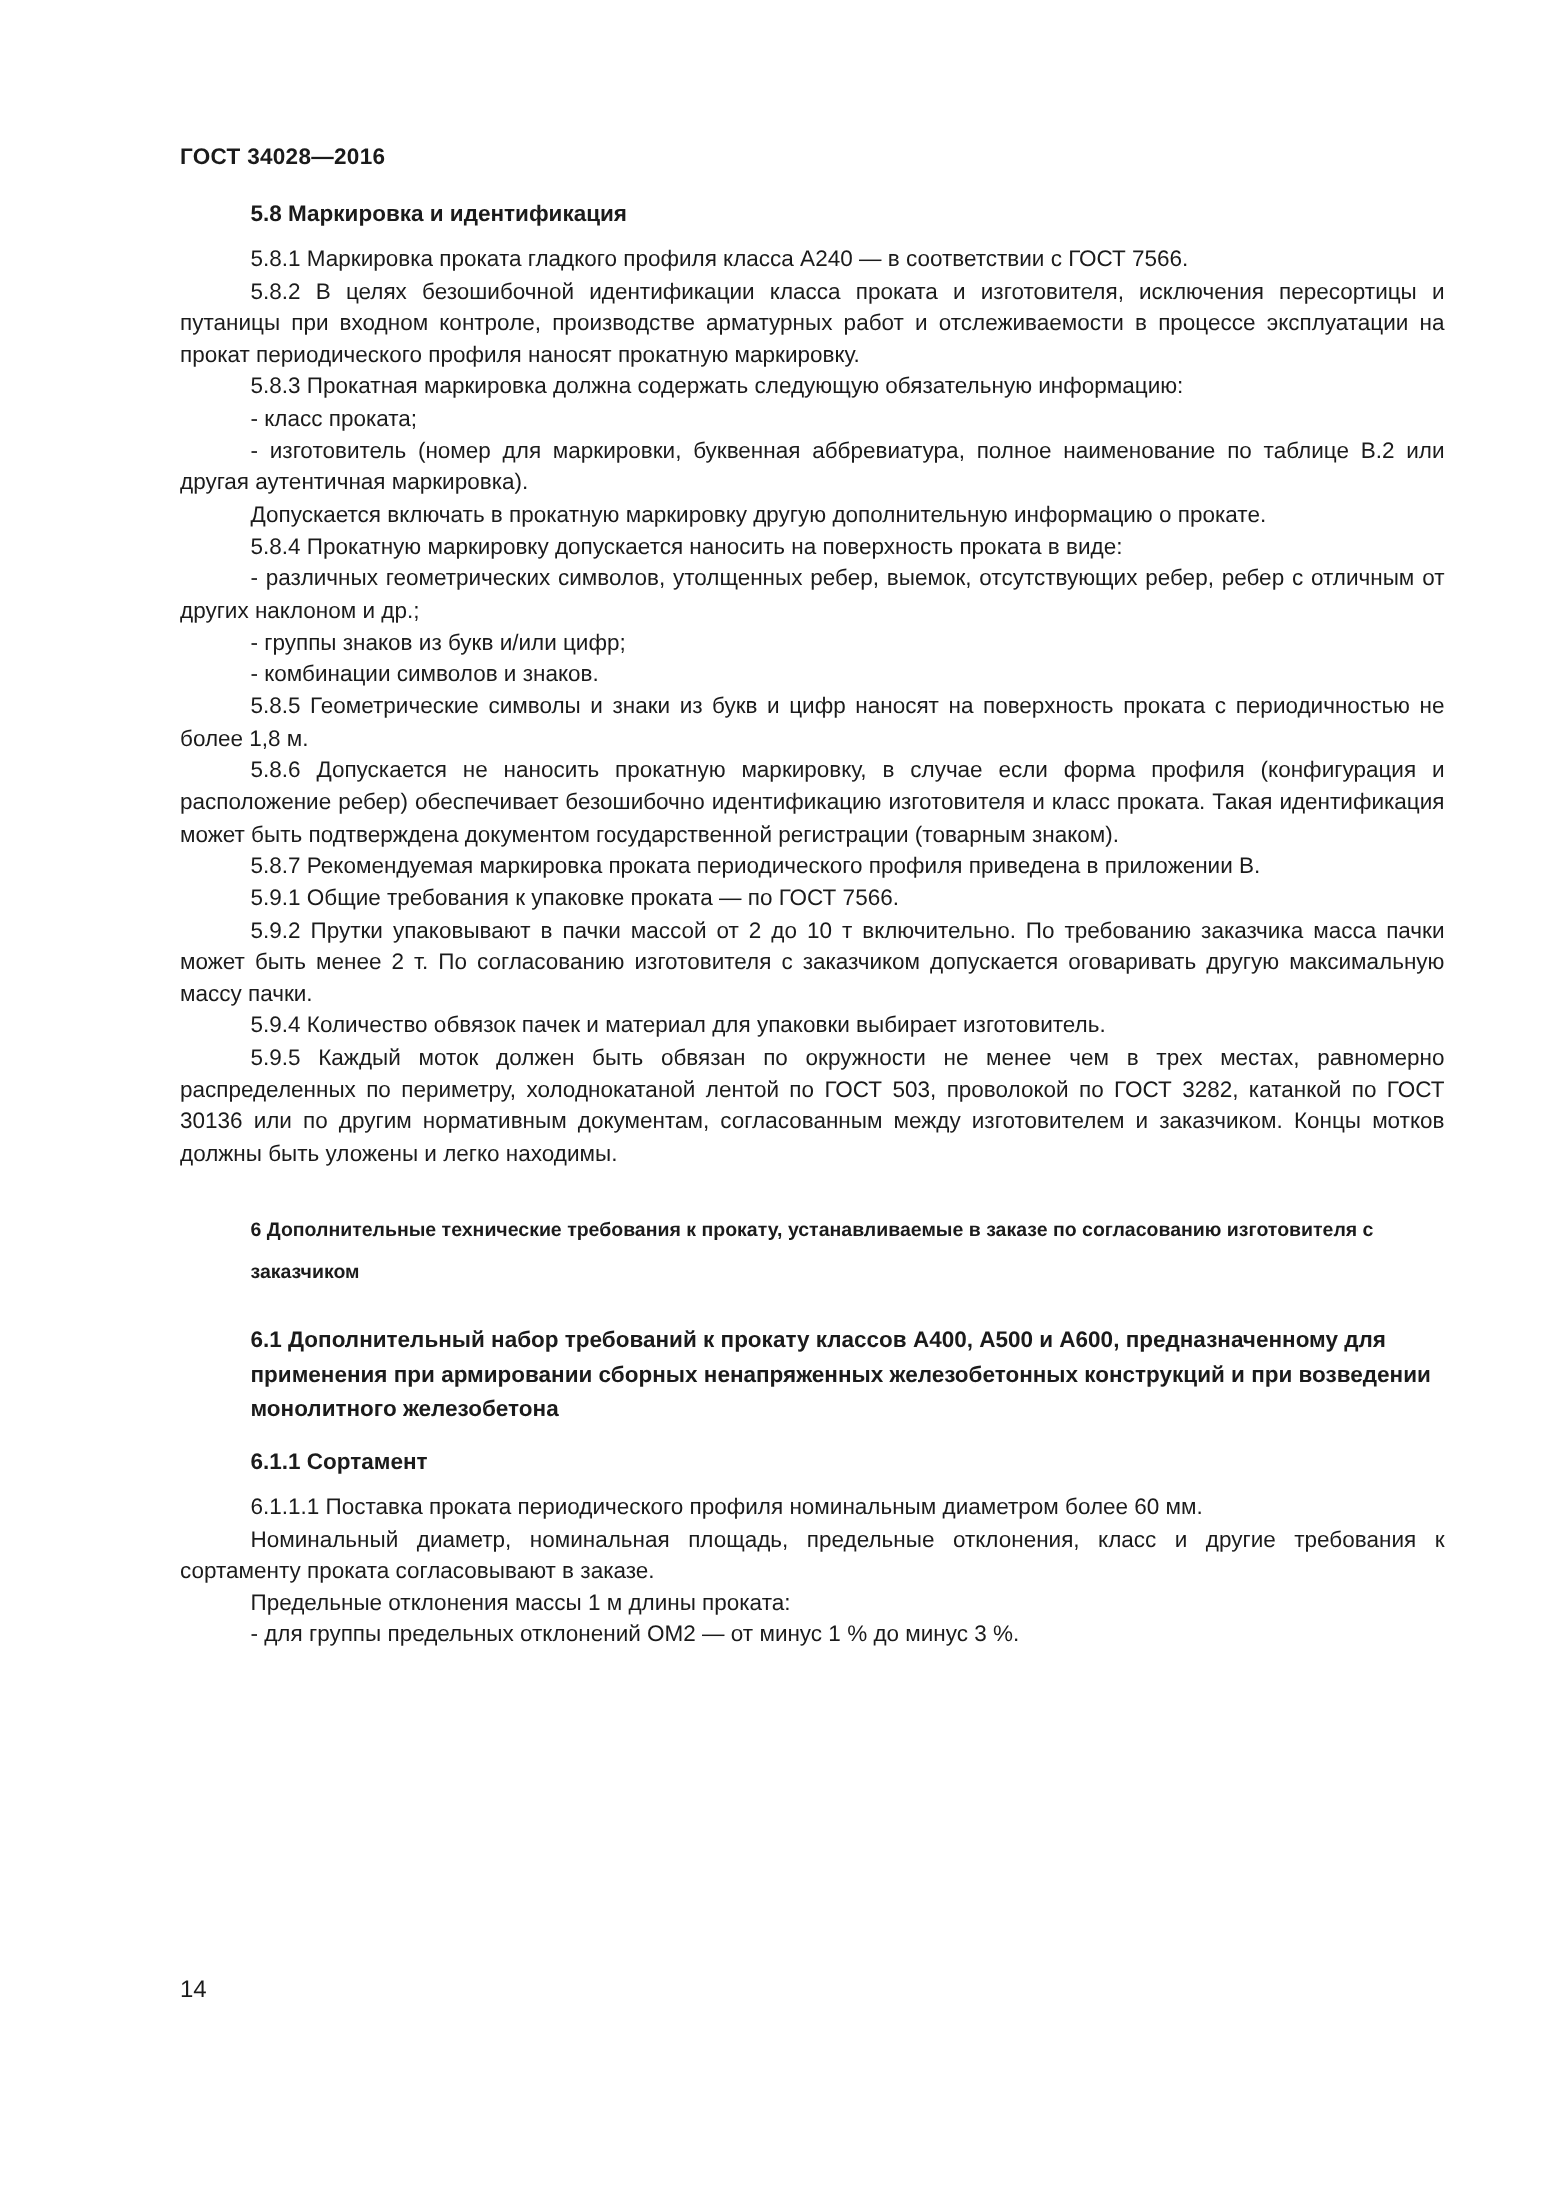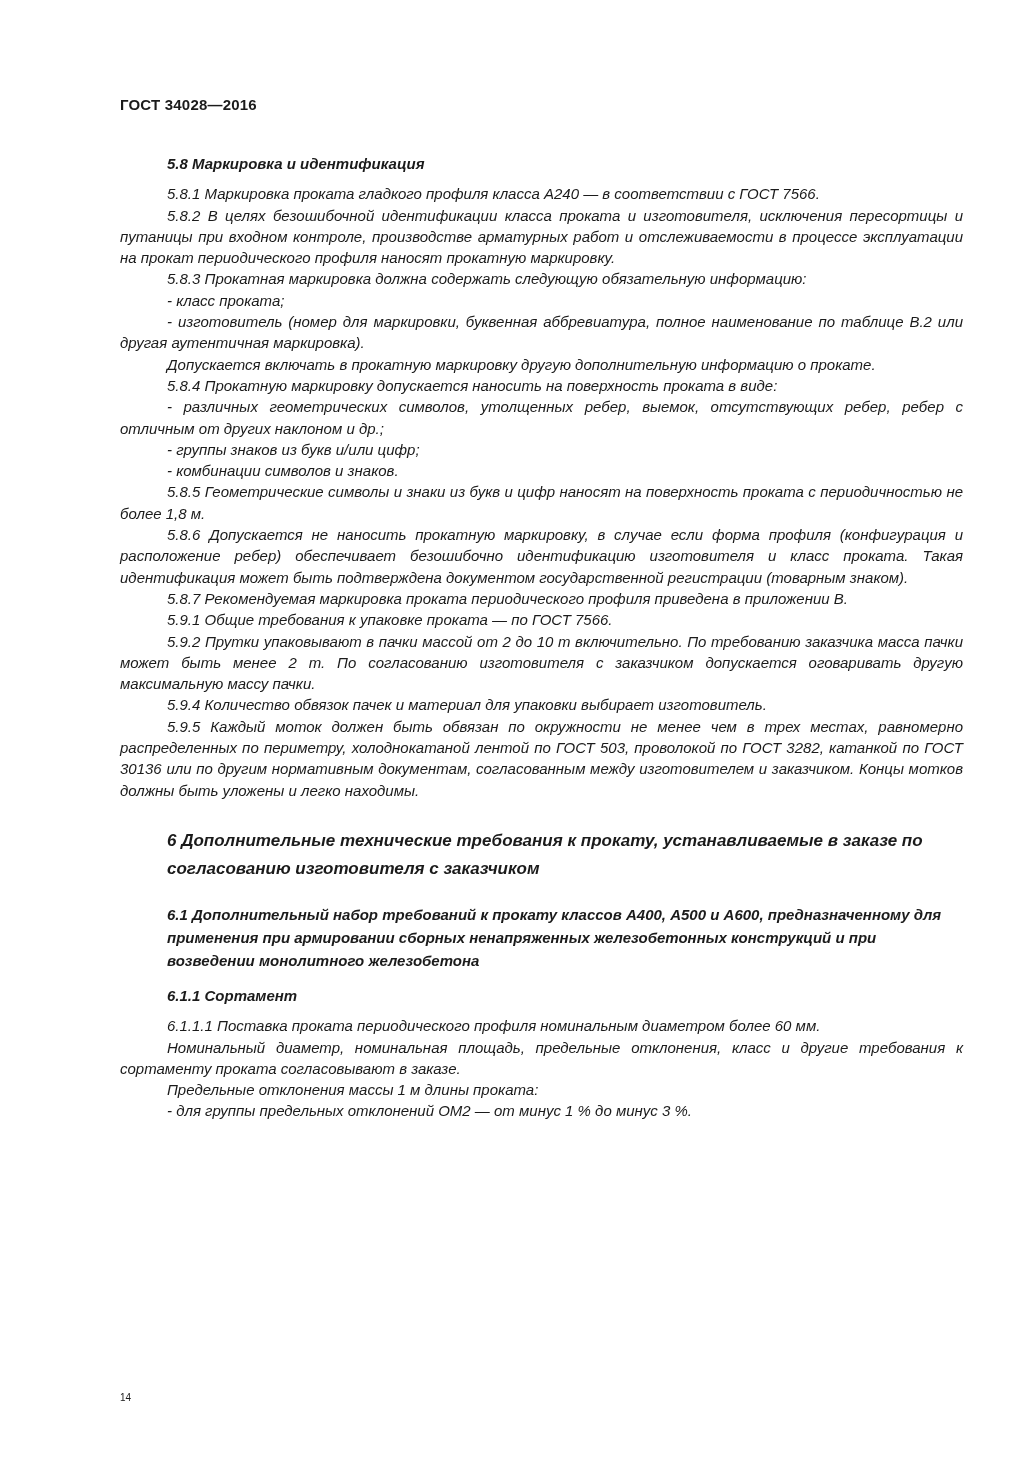--- a/index.html
+++ b/index.html
@@ -19,56 +19,55 @@
   .doc-header {
     position: absolute;
     top: 96px;
     left: 120px;
     font-size: 15px;
     font-weight: bold;
     letter-spacing: 0.2px;
   }
   .doc-body {
     position: absolute;
-    top: 153px;
+    top: 132px;
     left: 120px;
     width: 843px;
     font-size: 15px;
     line-height: 21.3px;
-    font-style: italic;
   }
   .doc-body .p {
     text-align: justify;
     text-indent: 47px;
   }
   .doc-body .h4 {
     font-weight: bold;
     text-indent: 47px;
     margin-top: 13px;
     margin-bottom: 9px;
   }
   .doc-body .h4.first {
     margin-top: 0;
   }
   .doc-body .h2 {
     font-weight: bold;
-    font-size: 17px;
+    font-size: 13px;
     line-height: 28px;
     margin: 26px 0 20px 47px;
   }
   .doc-body .h3 {
     font-weight: bold;
     line-height: 23px;
     margin: 18px 0 10px 47px;
   }
   .page-number {
     position: absolute;
     left: 120px;
-    top: 1392px;
-    font-size: 10px;
+    top: 1318px;
+    font-size: 16px;
   }
 </style>
 </head>
 <body>
 
 <div class="page">
   <div class="doc-header">ГОСТ 34028—2016</div>
 
   <main class="doc-body">
       <div class="h4 first">5.8 Маркировка и идентификация</div>

